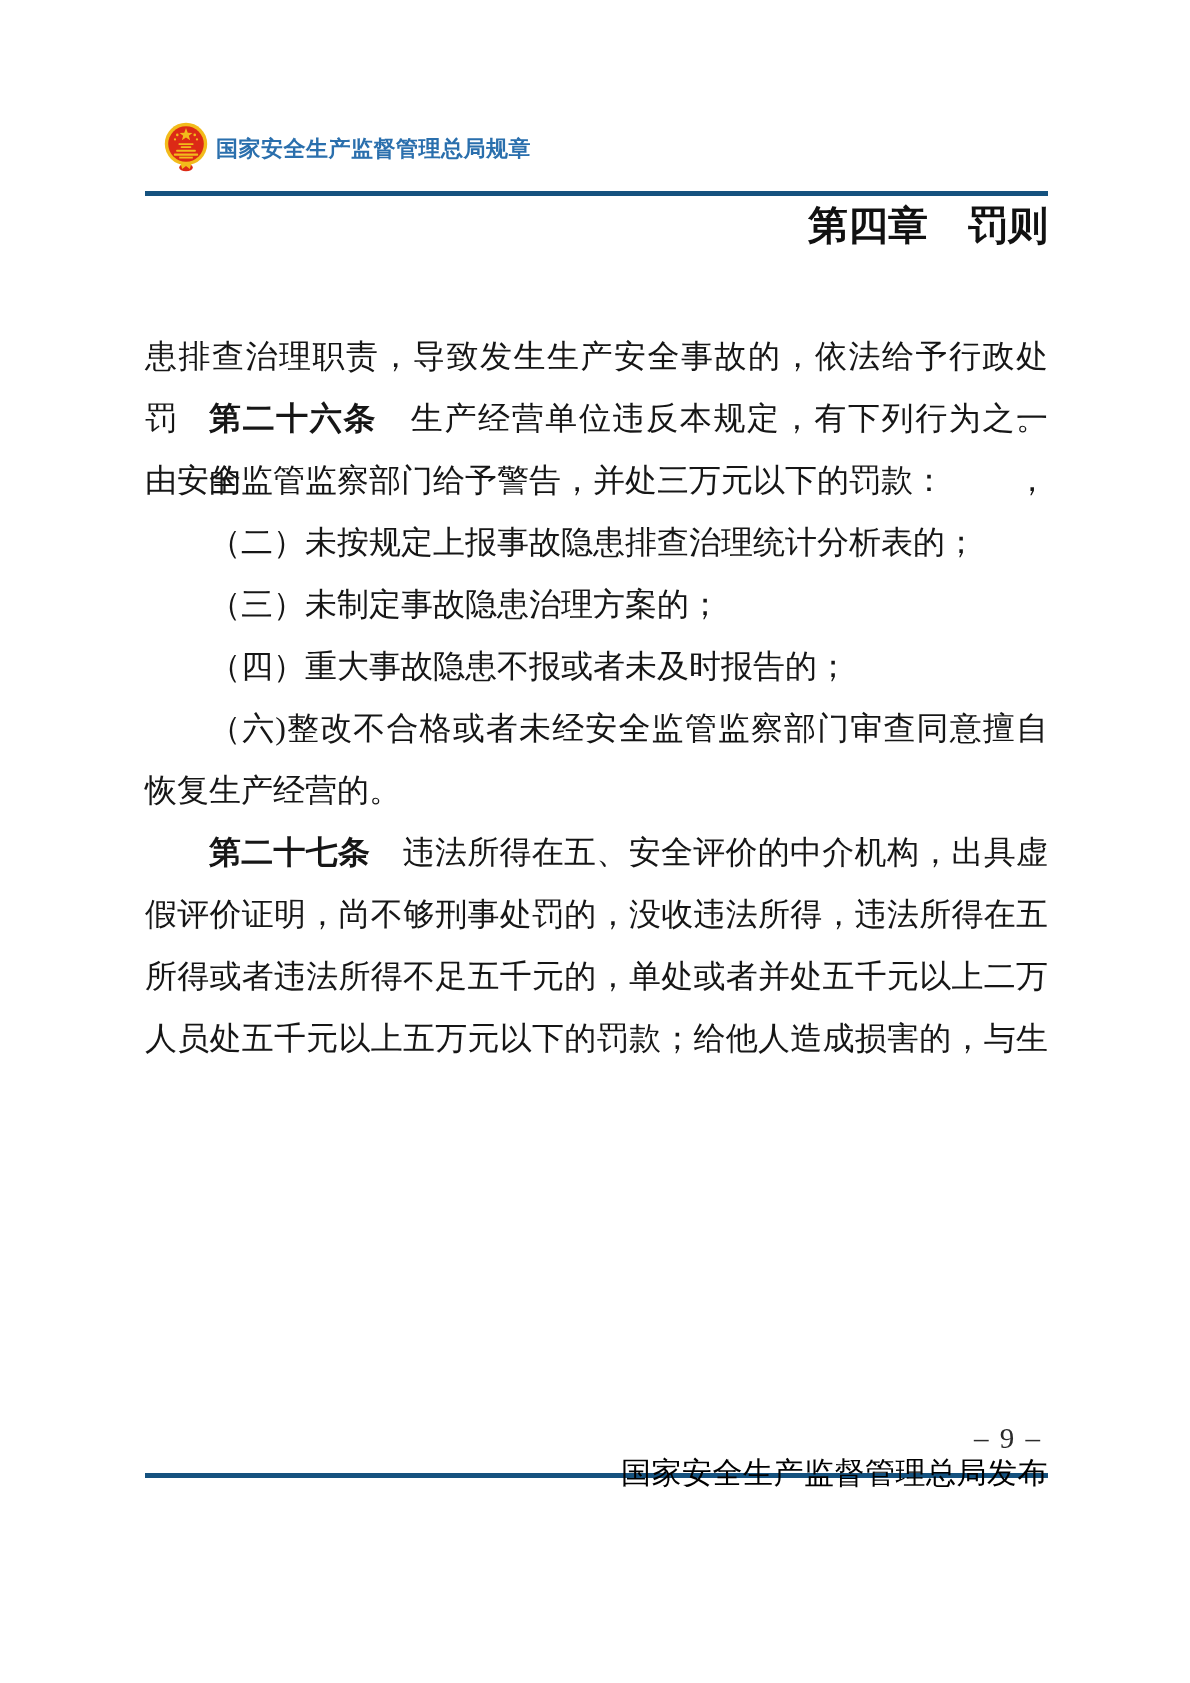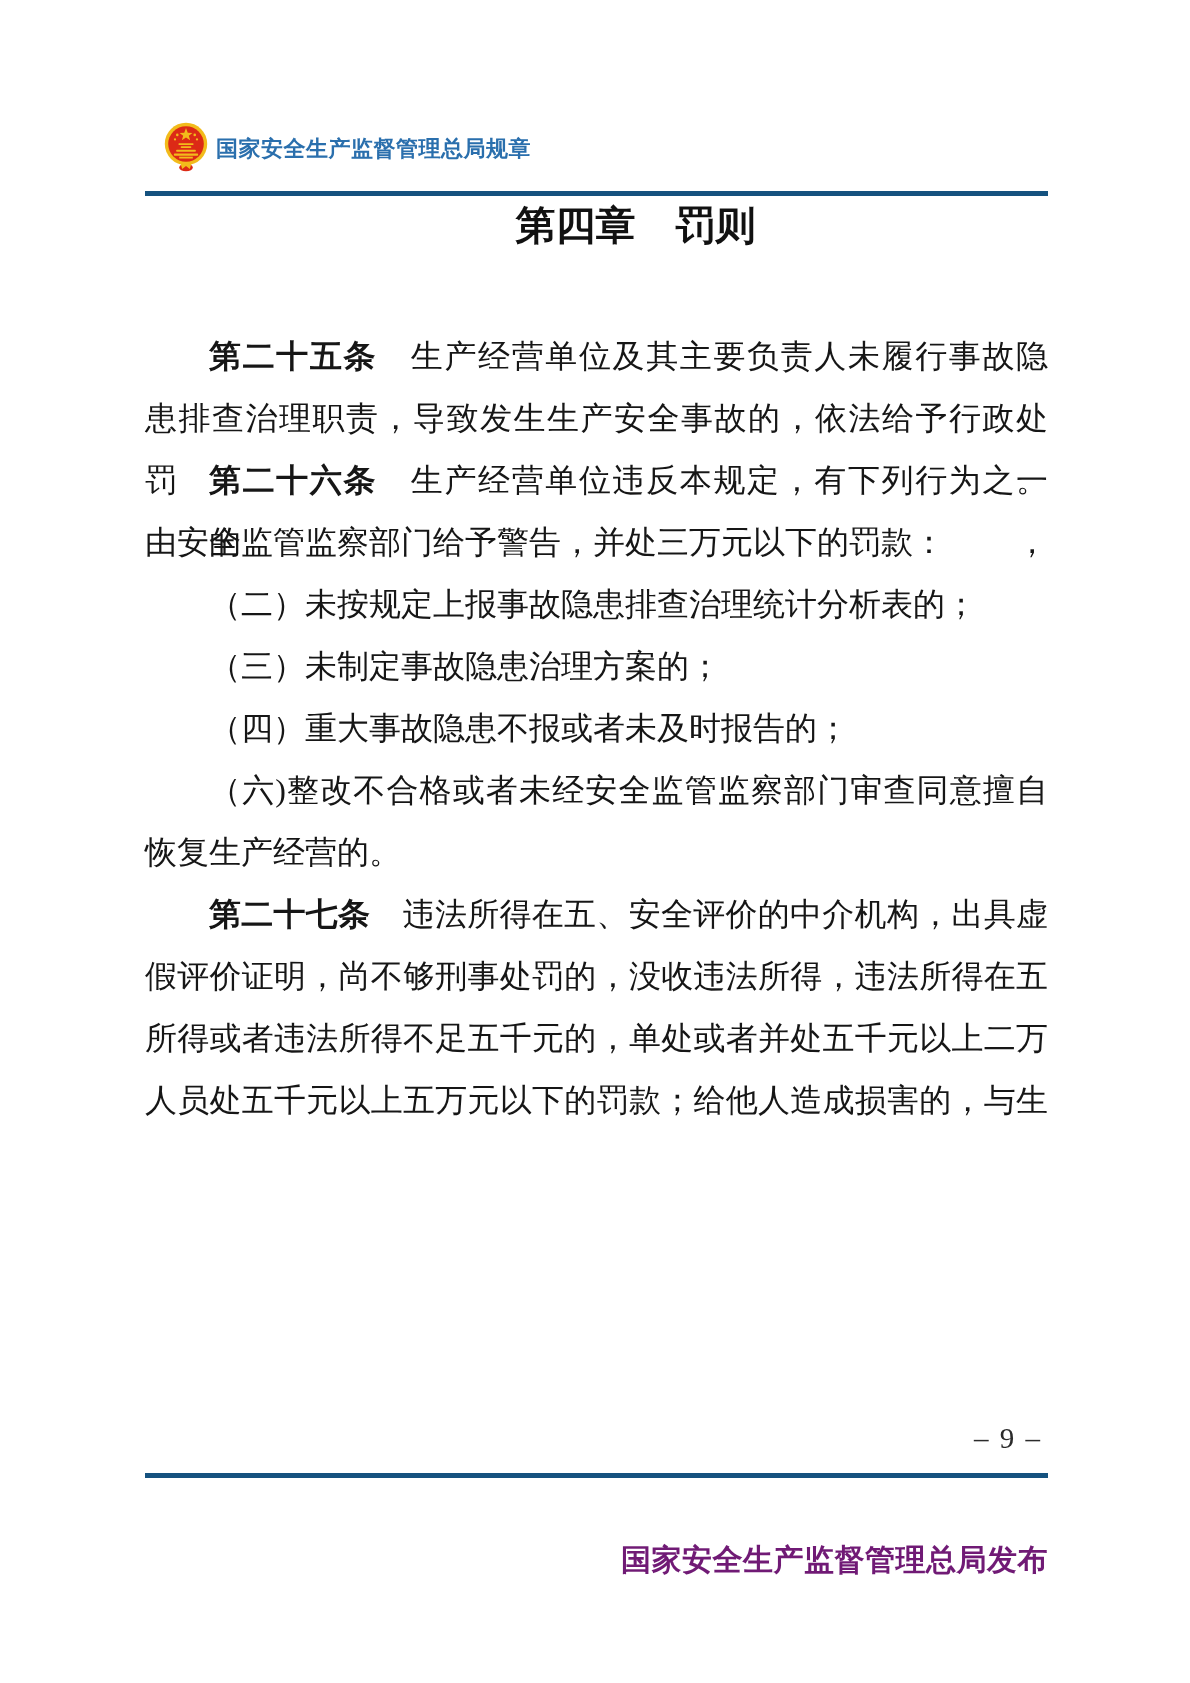--- a/index.html
+++ b/index.html
@@ -22,21 +22,21 @@
     font-weight:bold; font-size:22px; line-height:46px;
     color:#2a6fad; letter-spacing:0.5px; white-space:nowrap;
   }
   .header-rule {
     position:absolute; left:145px; top:191px;
     width:903px; height:5px; background:#15527f;
   }
   
   .chapter-title {
     position:absolute; left:145px; top:198px; width:903px;
-    text-align:center; text-indent:78px;
+    text-align:right; text-indent:78px;
     font-size:40px; font-weight:bold; color:#111111;
     font-family:"Liberation Serif","DejaVu Serif",serif;
     white-space:nowrap;
   }
   
   .body-text {
     position:absolute; left:145px; top:325px; width:903px;
     font-size:32px; color:#161616;
   }
   .line { height:62px; line-height:62px; white-space:normal; }
@@ -50,23 +50,23 @@
   .page-number {
     position:absolute; right:148px; top:1422px;
     font-size:29px; color:#2b2b2b; letter-spacing:2px;
     font-family:"Liberation Serif","DejaVu Serif",serif;
   }
   .footer-rule {
     position:absolute; left:145px; top:1473px;
     width:903px; height:5px; background:#15527f;
   }
   .footer-publisher {
-    position:absolute; right:142px; top:1540px;
+    position:absolute; right:142px; top:1453px;
     font-family:"Liberation Sans","DejaVu Sans",sans-serif;
-    font-weight:bold; font-size:30px; color:#701a75;
+    font-weight:normal; font-size:30px; color:#000000;
     letter-spacing:0.5px; white-space:nowrap;
   }
 </style>
 </head>
 <body>
 
 <div class="page">
 
   <div class="header-row">
     <span>
@@ -87,21 +87,20 @@
         <rect x="21" y="45.8" width="18" height="2.4" fill="#f2bb1b"></rect>
       </svg>
     </span>
     <span class="header-title">国家安全生产监督管理总局规章</span>
   </div>
   <div class="header-rule"></div>
 
   <div class="chapter-title">第四章　罚则</div>
 
   <div class="body-text">
-    <div class="line j ind"><span class="art">第二十五条</span><span>　生产经营单位及其主要负责人未履行事故隐</span></div>
     <div class="line j"><span>患排查治理职责，导致发生生产安全事故的，依法给予行政处罚。</span></div>
     <div class="line j ind"><span class="art">第二十六条</span><span>　生产经营单位违反本规定，有下列行为之一的，</span></div>
     <div class="line"><span>由安全监管监察部门给予警告，并处三万元以下的罚款：</span></div>
     <div class="line ind"><span>（二）未按规定上报事故隐患排查治理统计分析表的；</span></div>
     <div class="line ind"><span>（三）未制定事故隐患治理方案的；</span></div>
     <div class="line ind"><span>（四）重大事故隐患不报或者未及时报告的；</span></div>
     <div class="line j ind"><span>（六)整改不合格或者未经安全监管监察部门审查同意擅自</span></div>
     <div class="line"><span>恢复生产经营的。</span></div>
     <div class="line j ind"><span class="art">第二十七条</span><span>　违法所得在五、安全评价的中介机构，出具虚</span></div>
     <div class="line j"><span>假评价证明，尚不够刑事处罚的，没收违法所得，违法所得在五</span></div>

